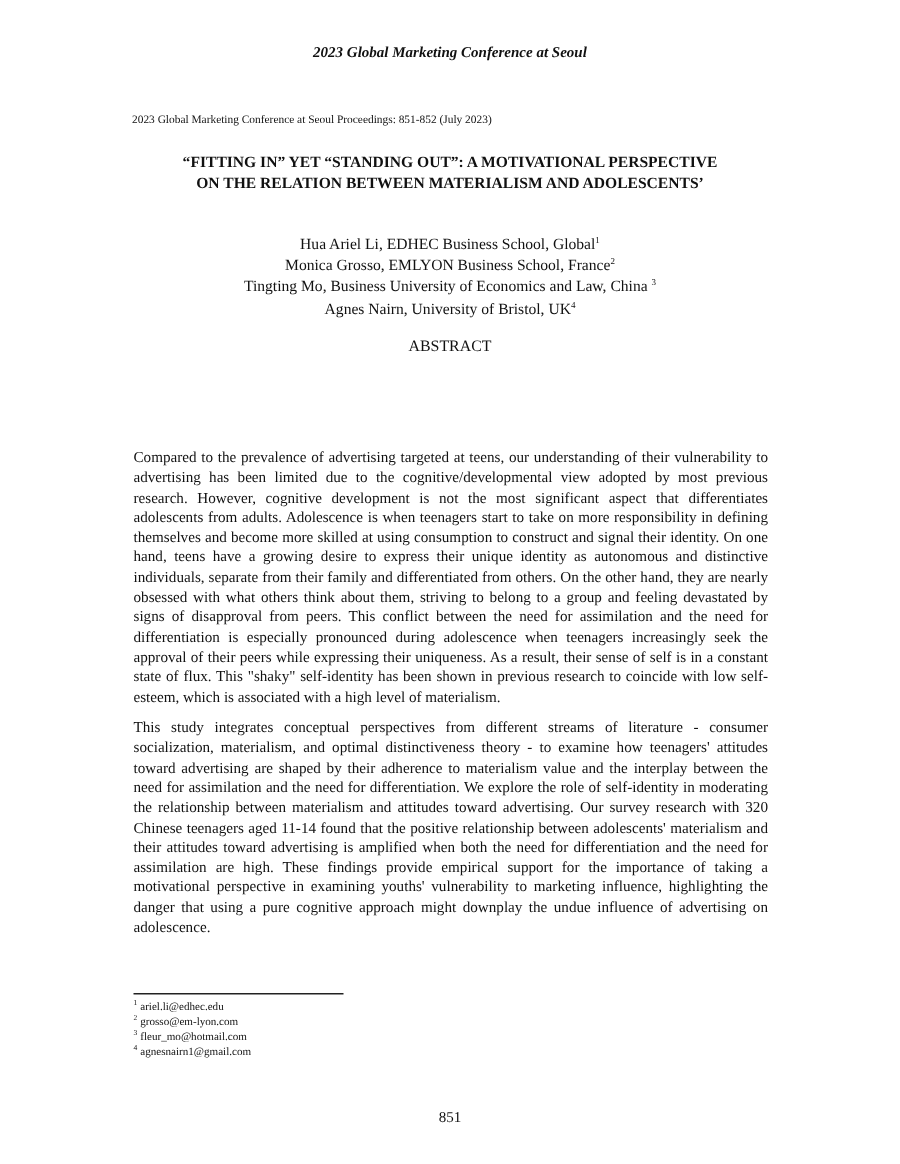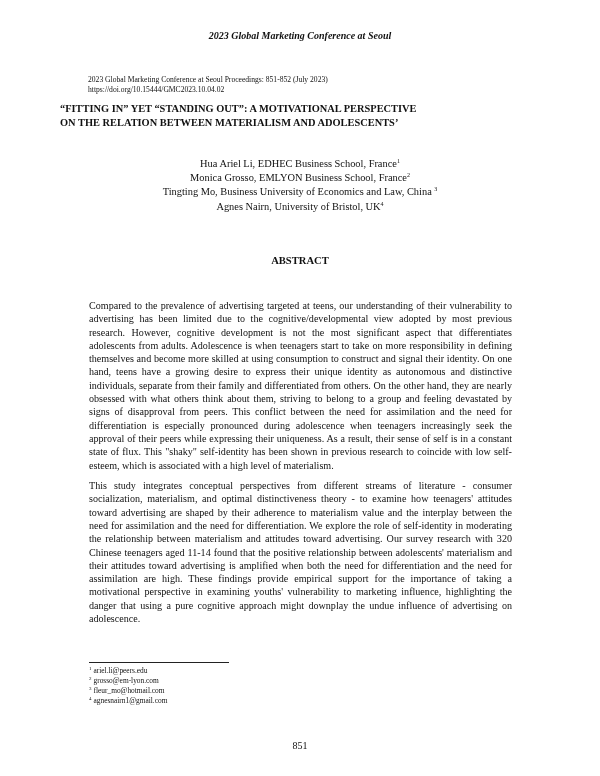--- a/index.html
+++ b/index.html
@@ -1,70 +1,69 @@
 <!DOCTYPE html>
 <html><head>
   <meta charset="utf-8">
   <style>
     html, body { margin: 0; padding: 0; background: #ffffff; }
     body { width: 600px; height: 776px; position: relative; overflow: hidden;
            font-family: "Liberation Serif", "DejaVu Serif", serif; color: #111; }
     .page { position: absolute; left: 0; top: 4px; width: 600px; height: 776px; padding-left: 15px; }
     .running-head { position: absolute; top: 26px; left: 0; width: 600px; text-align: center;
                     font-size: 10px; font-weight: bold; font-style: italic; }
-    .proc { position: absolute; top: 71px; left: 88px; font-size: 7.6px; line-height: 10px; }
-    .title { position: absolute; top: 98px; left: 60px; width: 480px; 
+    .proc { position: absolute; top: 71px; left: 88px; font-size: 7.6px; line-height: 10px; text-align: center; }
+    .title { position: absolute; top: 98px; left: 60px; width: 480px; text-align: center;
              font-size: 10.4px; font-weight: bold; line-height: 14px; }
     .authors { position: absolute; top: 153px; left: 60px; width: 480px; text-align: center;
                font-size: 10.4px; line-height: 14.2px; }
     .authors sup { font-size: 6px; vertical-align: 4px; line-height: 0; }
     .abs-head { position: absolute; top: 222px; left: 0; width: 600px; text-align: center;
-                font-size: 10.6px; font-weight: bold; margin-top: 29px; }
+                font-size: 10.6px; font-weight: normal; }
     .para { position: absolute; left: 89px; width: 423px; font-size: 10.1px; line-height: 13.3px;
             text-align: justify; }
     .p1 { top: 251px; margin-top: 44px; }
     .p2 { top: 465px; }
     .fn-rule { position: absolute; top: 658px; left: 89px; width: 140px; height: 0;
                border-top: 1px solid #222; }
     .footnotes { position: absolute; top: 662px; left: 89px; font-size: 7.4px; line-height: 10px; }
     .footnotes sup { font-size: 5px; vertical-align: 3px; line-height: 0; margin-right: 2px; }
     .page-num { position: absolute; top: 736px; left: 0; width: 600px; text-align: center; font-size: 10px; }
     .bottom-edge { position: absolute; bottom: 0; left: 0; width: 600px; height: 3px; background: #e6e6e6; }
   </style>
 </head>
 <body>
 
 <div class="page">
   <div class="running-head">2023 Global Marketing Conference at Seoul</div>
 
   <div class="proc">
     <div>2023 Global Marketing Conference at Seoul Proceedings: 851-852 (July 2023)</div>
-    <div>https://doi.org/10.15444/GMC2023.10.04.02</div>
   </div>
 
   <div class="title">
     <div>“FITTING IN” YET “STANDING OUT”: A MOTIVATIONAL PERSPECTIVE</div>
     <div>ON THE RELATION BETWEEN MATERIALISM AND ADOLESCENTS’</div>
   </div>
 
   <div class="authors">
-    <div><span>Hua Ariel Li, EDHEC Business School, France</span><sup>1</sup></div>
+    <div><span>Hua Ariel Li, EDHEC Business School, Global</span><sup>1</sup></div>
     <div><span>Monica Grosso, EMLYON Business School, France</span><sup>2</sup></div>
     <div><span>Tingting Mo, Business University of Economics and Law, China </span><sup>3</sup></div>
     <div><span>Agnes Nairn, University of Bristol, UK</span><sup>4</sup></div>
   </div>
 
   <div class="abs-head">ABSTRACT</div>
 
   <p class="para p1">Compared to the prevalence of advertising targeted at teens, our understanding of their vulnerability to advertising has been limited due to the cognitive/developmental view adopted by most previous research. However, cognitive development is not the most significant aspect that differentiates adolescents from adults. Adolescence is when teenagers start to take on more responsibility in defining themselves and become more skilled at using consumption to construct and signal their identity. On one hand, teens have a growing desire to express their unique identity as autonomous and distinctive individuals, separate from their family and differentiated from others. On the other hand, they are nearly obsessed with what others think about them, striving to belong to a group and feeling devastated by signs of disapproval from peers. This conflict between the need for assimilation and the need for differentiation is especially pronounced during adolescence when teenagers increasingly seek the approval of their peers while expressing their uniqueness. As a result, their sense of self is in a constant state of flux. This "shaky" self-identity has been shown in previous research to coincide with low self-esteem, which is associated with a high level of materialism.</p>
   <p class="para p2">This study integrates conceptual perspectives from different streams of literature - consumer socialization, materialism, and optimal distinctiveness theory - to examine how teenagers' attitudes toward advertising are shaped by their adherence to materialism value and the interplay between the need for assimilation and the need for differentiation. We explore the role of self-identity in moderating the relationship between materialism and attitudes toward advertising. Our survey research with 320 Chinese teenagers aged 11-14 found that the positive relationship between adolescents' materialism and their attitudes toward advertising is amplified when both the need for differentiation and the need for assimilation are high. These findings provide empirical support for the importance of taking a motivational perspective in examining youths' vulnerability to marketing influence, highlighting the danger that using a pure cognitive approach might downplay the undue influence of advertising on adolescence.</p>
 
   <div class="fn-rule"></div>
   <div class="footnotes">
-    <div><sup>1</sup><span>ariel.li@peers.edu</span></div>
+    <div><sup>1</sup><span>ariel.li@edhec.edu</span></div>
     <div><sup>2</sup><span>grosso@em-lyon.com</span></div>
     <div><sup>3</sup><span>fleur_mo@hotmail.com</span></div>
     <div><sup>4</sup><span>agnesnairn1@gmail.com</span></div>
   </div>
 
   <div class="page-num">851</div>
   <div class="bottom-edge"></div>
 </div>
 
 </body></html>

